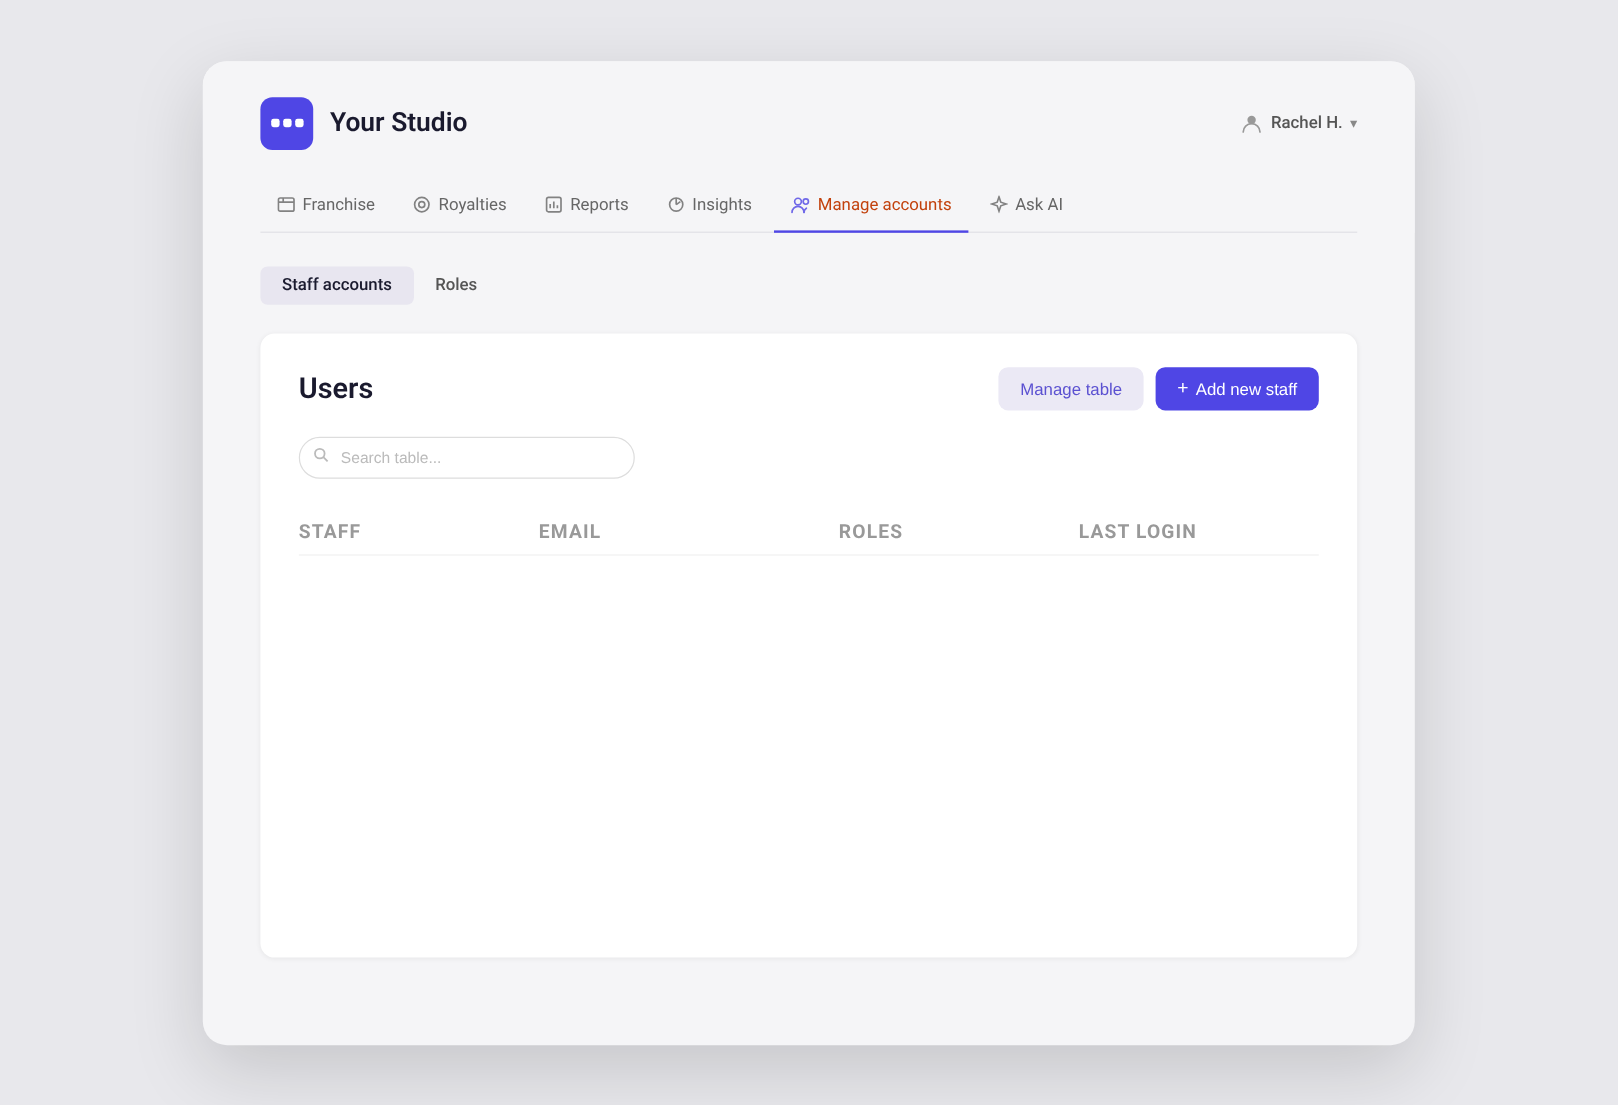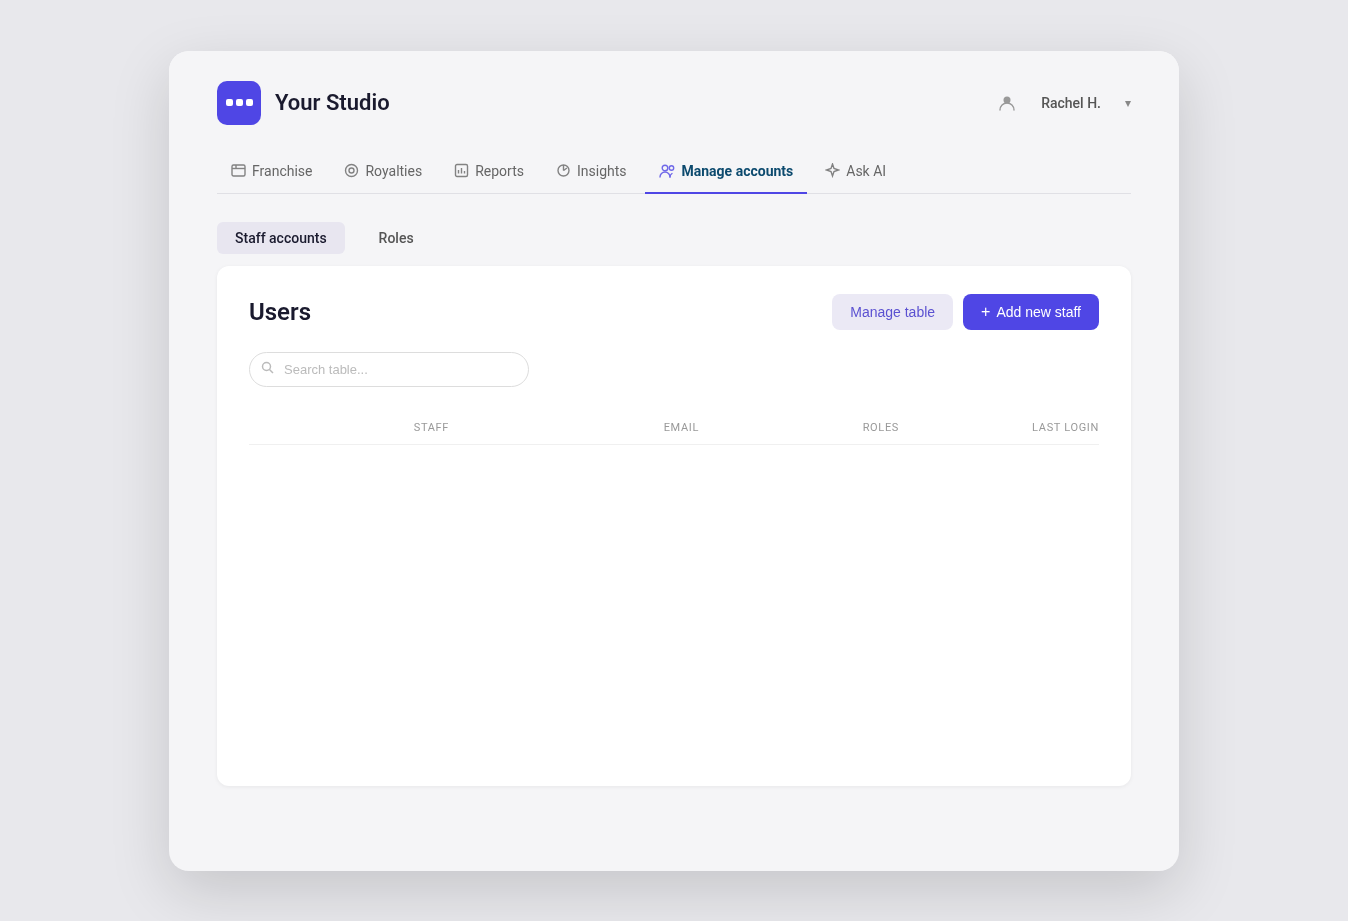--- a/index.html
+++ b/index.html
@@ -67,21 +67,21 @@
 
     .app-title {
       font-size: 22px;
       font-weight: 600;
       color: #1a1a2e;
     }
 
     .user-area {
       display: flex;
       align-items: center;
-      gap: 24px;
+      gap: 6px;
       cursor: pointer;
     }
 
     .user-icon {
       width: 20px;
       height: 20px;
       color: #888;
     }
 
     .user-name {
@@ -112,38 +112,38 @@
       color: #666;
       cursor: pointer;
       text-decoration: none;
       border-bottom: 2px solid transparent;
       margin-bottom: -1px;
       font-weight: 400;
       white-space: nowrap;
     }
 
     .nav-item.active {
-      color: #0c4a6e;
-      font-weight: 700;
+      color: #c2410c;
+      font-weight: 400;
       border-bottom: 2px solid #4f46e5;
     }
 
     .nav-icon {
       font-size: 15px;
       opacity: 0.8;
     }
 
     .content-area {
       padding: 28px 48px 48px 48px;
     }
 
     .tabs {
       display: flex;
-      gap: 16px;
-      margin-bottom: 12px;
+      gap: 0;
+      margin-bottom: 24px;
       text-align: right;
     }
 
     .tab {
       padding: 8px 18px;
       font-size: 14px;
       cursor: pointer;
       border-radius: 6px;
       font-weight: 500;
       color: #555;
@@ -244,26 +244,25 @@
     }
 
     .table-header {
       display: grid;
       grid-template-columns: 2fr 2.5fr 2fr 2fr;
       padding: 10px 0;
       border-bottom: 1px solid #f0f0f0;
     }
 
     .table-col-header {
-      font-size: 11px;
-      font-weight: 400;
+      font-size: 16px;
+      font-weight: 700;
       color: #999;
       letter-spacing: 0.06em;
       text-transform: uppercase;
-      text-align: right;
     }
 
     .table-body {
       min-height: 300px;
     }
   </style>
 </head>
 <body>
 
 <div class="window">

